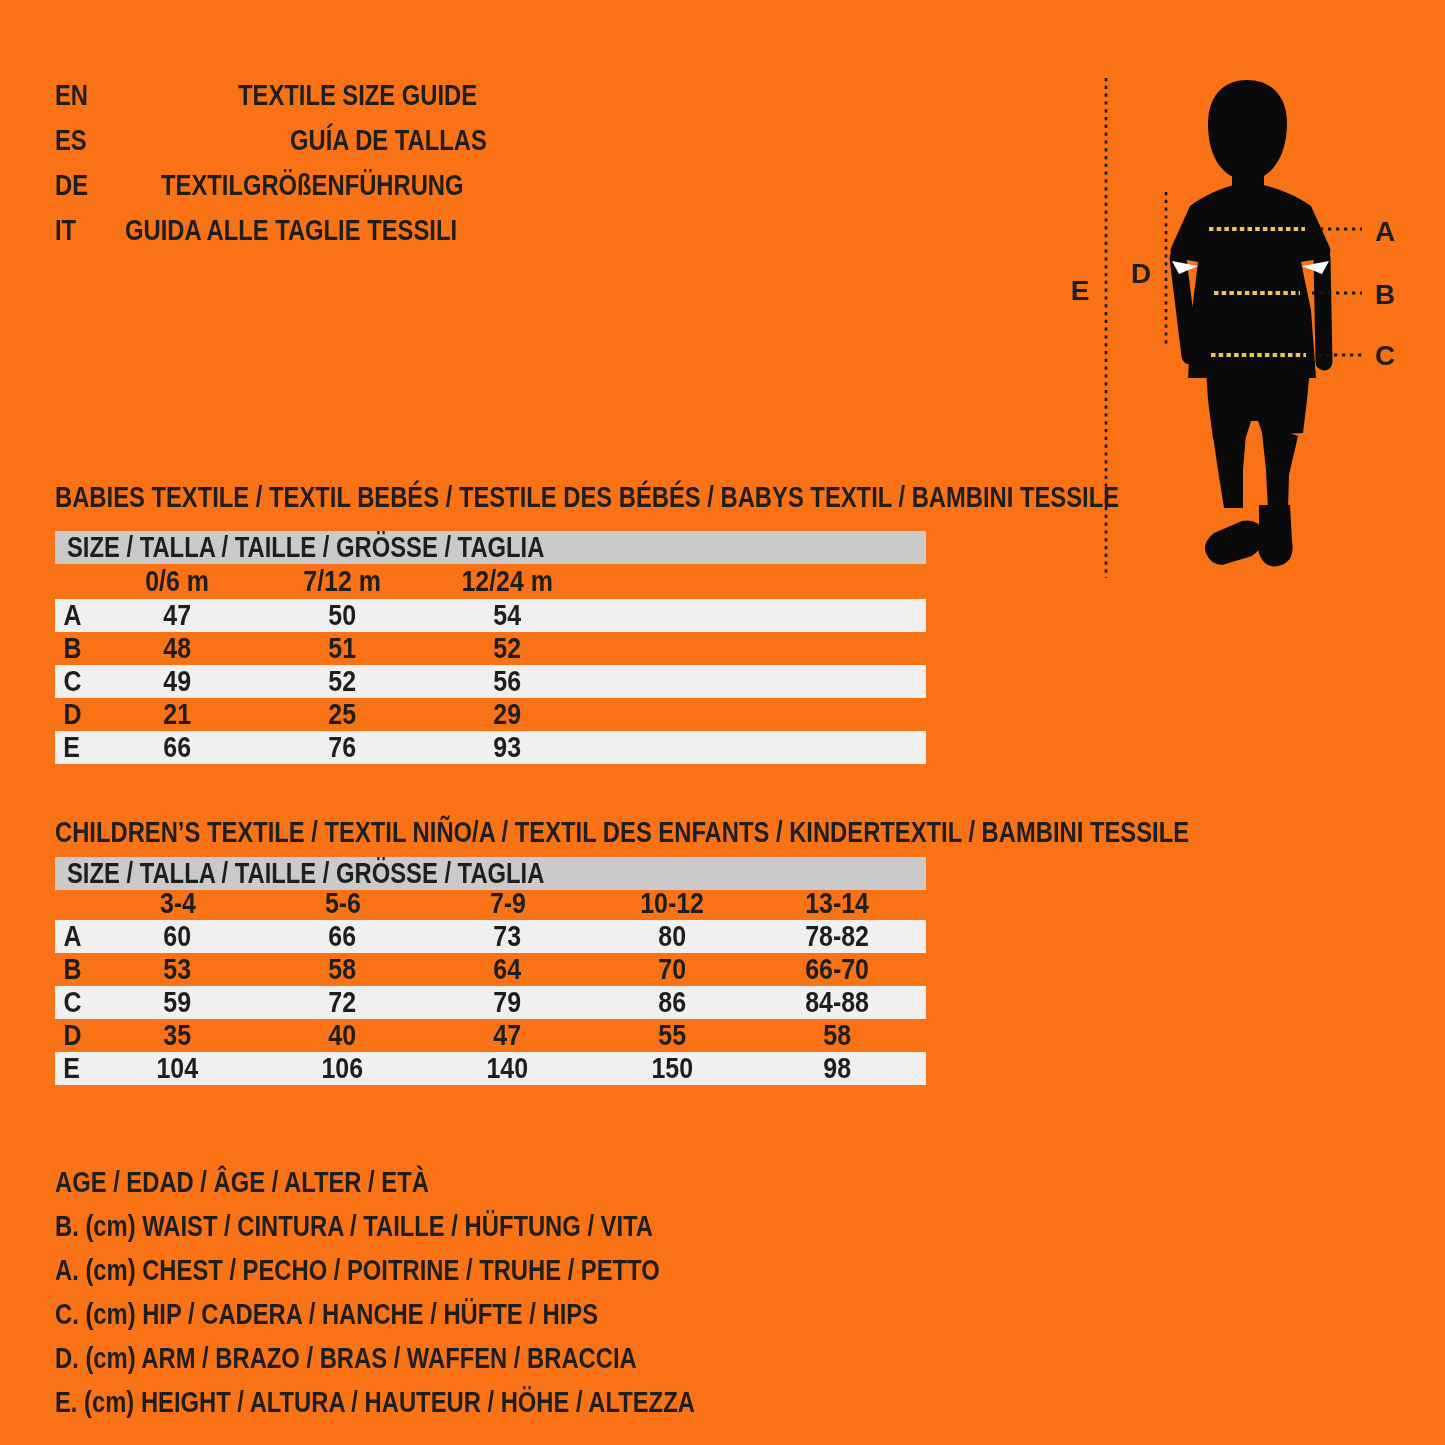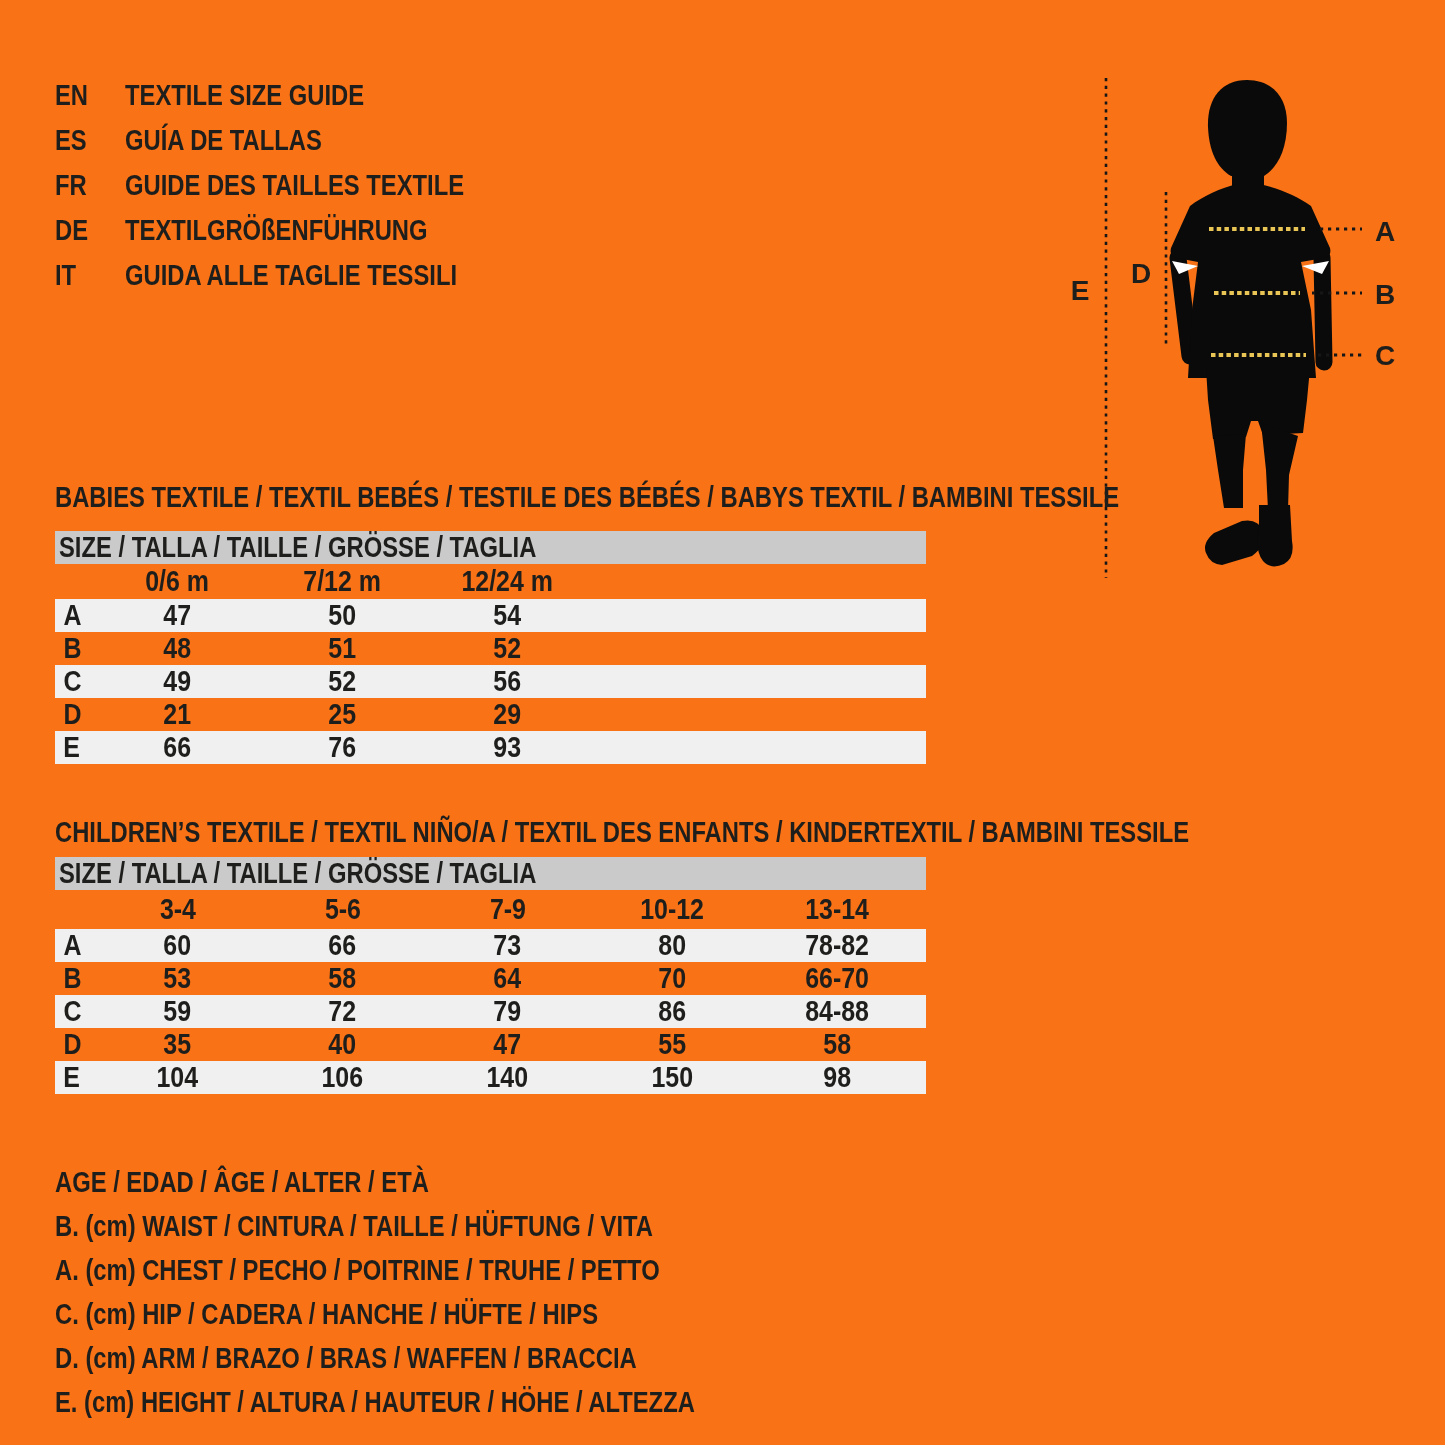--- a/index.html
+++ b/index.html
@@ -9,28 +9,28 @@
     font-weight:bold;color:#1e1e1c;
   }
   .abs{position:absolute;}
   .cond{display:inline-block;transform:scaleX(0.82);transform-origin:0 50%;white-space:nowrap;}
   .condc{display:inline-block;transform:scaleX(0.86);transform-origin:50% 50%;white-space:nowrap;}
 
   
   #lang-block{left:55px;top:73px;}
   .lang-row{display:flex;align-items:center;height:45px;font-size:29px;}
   .lang-code{width:70px;flex:0 0 70px;}
-  .lang-title{flex:1;}
+  .lang-title{flex:1;text-align:right;}
 
   
   .section-title{left:55px;height:34px;display:flex;align-items:center;font-size:29px;}
 
   
   .sizetable{left:55px;width:871px;}
-  .bar{height:33px;background:#cacaca;display:flex;align-items:center;padding-left:4px;font-size:29px;}
+  .bar{height:33px;background:#cacaca;display:flex;align-items:center;padding-left:12px;font-size:29px;}
   .trow{display:flex;align-items:center;font-size:29px;height:33px;}
   .trow.head{height:35px;}
   .trow.alt{background:#f0f0f0;}
   .tlabel{width:40px;flex:0 0 40px;padding-left:7px;box-sizing:border-box;}
   .tcell{width:165px;flex:0 0 165px;text-align:center;}
 
   
   #legend-block{left:55px;top:1135px;margin-top:25px;}
   .legend-row{display:flex;align-items:center;height:44px;font-size:29px;}
 
@@ -47,24 +47,20 @@
   <div class="abs" id="lang-block">
     <div class="lang-row">
       <span class="lang-code"><span class="cond">EN</span></span>
       <span class="lang-title"><span class="cond">TEXTILE SIZE GUIDE</span></span>
     </div>
     <div class="lang-row">
       <span class="lang-code"><span class="cond">ES</span></span>
       <span class="lang-title"><span class="cond">GUÍA DE TALLAS</span></span>
     </div>
     <div class="lang-row">
-      <span class="lang-code"><span class="cond">FR</span></span>
-      <span class="lang-title"><span class="cond">GUIDE DES TAILLES TEXTILE</span></span>
-    </div>
-    <div class="lang-row">
       <span class="lang-code"><span class="cond">DE</span></span>
       <span class="lang-title"><span class="cond">TEXTILGRÖßENFÜHRUNG</span></span>
     </div>
     <div class="lang-row">
       <span class="lang-code"><span class="cond">IT</span></span>
       <span class="lang-title"><span class="cond">GUIDA ALLE TAGLIE TESSILI</span></span>
     </div>
   </div>
 
   <svg class="abs" style="left:1050px;top:70px;" width="345" height="520" viewBox="1050 70 345 520">
@@ -165,21 +161,21 @@
   </div>
 
   <div class="abs section-title" style="top:815px;">
     <span class="cond">CHILDREN’S TEXTILE / TEXTIL NIÑO/A / TEXTIL DES ENFANTS / KINDERTEXTIL / BAMBINI TESSILE</span>
   </div>
 
   <div class="abs sizetable" style="top:857px;">
     <div class="bar">
       <span class="cond">SIZE / TALLA / TAILLE / GRÖSSE / TAGLIA</span>
     </div>
-    <div class="trow head" style="height:39px;">
+    <div class="trow head" style="height:30px;align-items:flex-end;">
       <div class="tlabel"></div>
       <div class="tcell"><span class="condc">3-4</span></div>
       <div class="tcell"><span class="condc">5-6</span></div>
       <div class="tcell"><span class="condc">7-9</span></div>
       <div class="tcell"><span class="condc">10-12</span></div>
       <div class="tcell"><span class="condc">13-14</span></div>
     </div>
     <div class="trow alt">
       <div class="tlabel"><span class="condc">A</span></div>
       <div class="tcell"><span class="condc">60</span></div>

